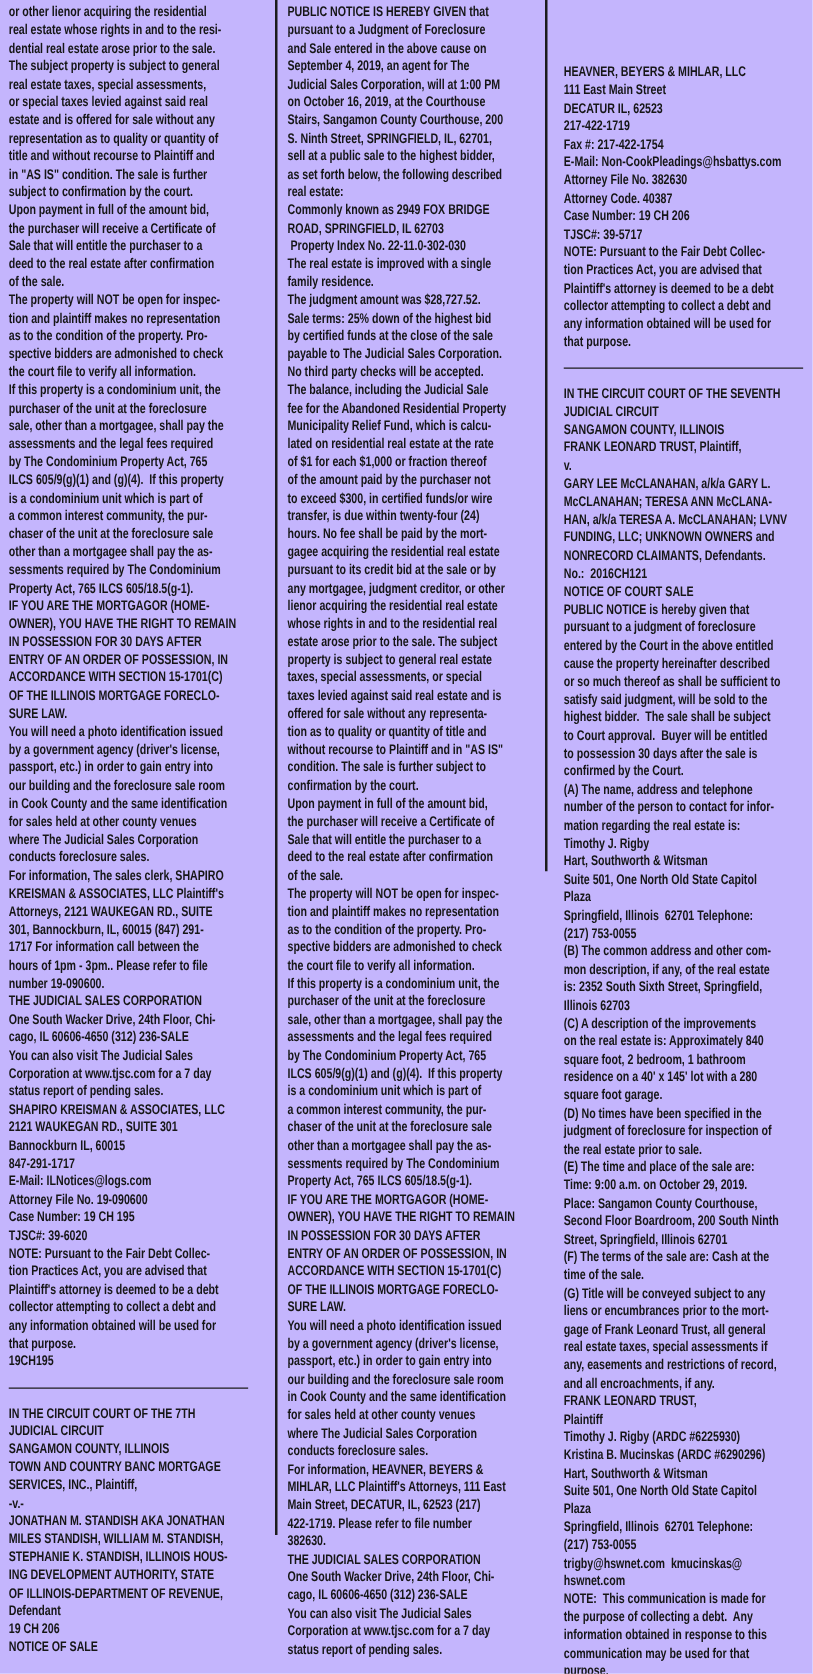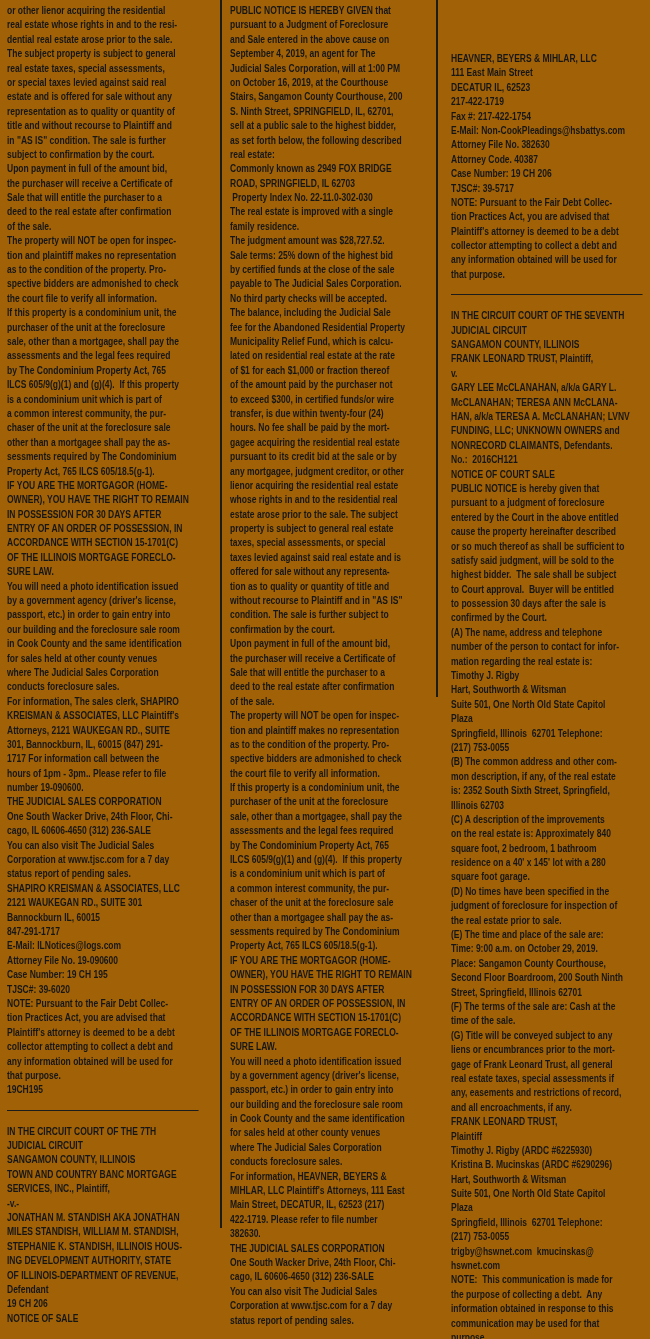--- a/index.html
+++ b/index.html
@@ -4,21 +4,21 @@
 <style>
   html,body{margin:0;padding:0;}
   body{
     width:650px;height:1339px;
     background:#ffffff;
     font-family:"Liberation Sans","DejaVu Sans",sans-serif;
     color:#161616;
     overflow:hidden;
     position:relative;
   }
-  .page{position:absolute;inset:0;background:#a16207;}
+  .page{position:absolute;inset:0;background:#c4b5fd;}
   .column{position:absolute;top:3px;}
   .col-text{transform:scaleX(0.76);transform-origin:0 0;width:266px;}
   #column-1{left:7px;width:203px;}
   #column-2{left:230px;width:203px;}
   #column-3{left:451px;width:199px;margin-top:48px;}
   .notice{margin:0;}
   .line{
     white-space:pre;
     font-size:11.2px;
     font-weight:700;

